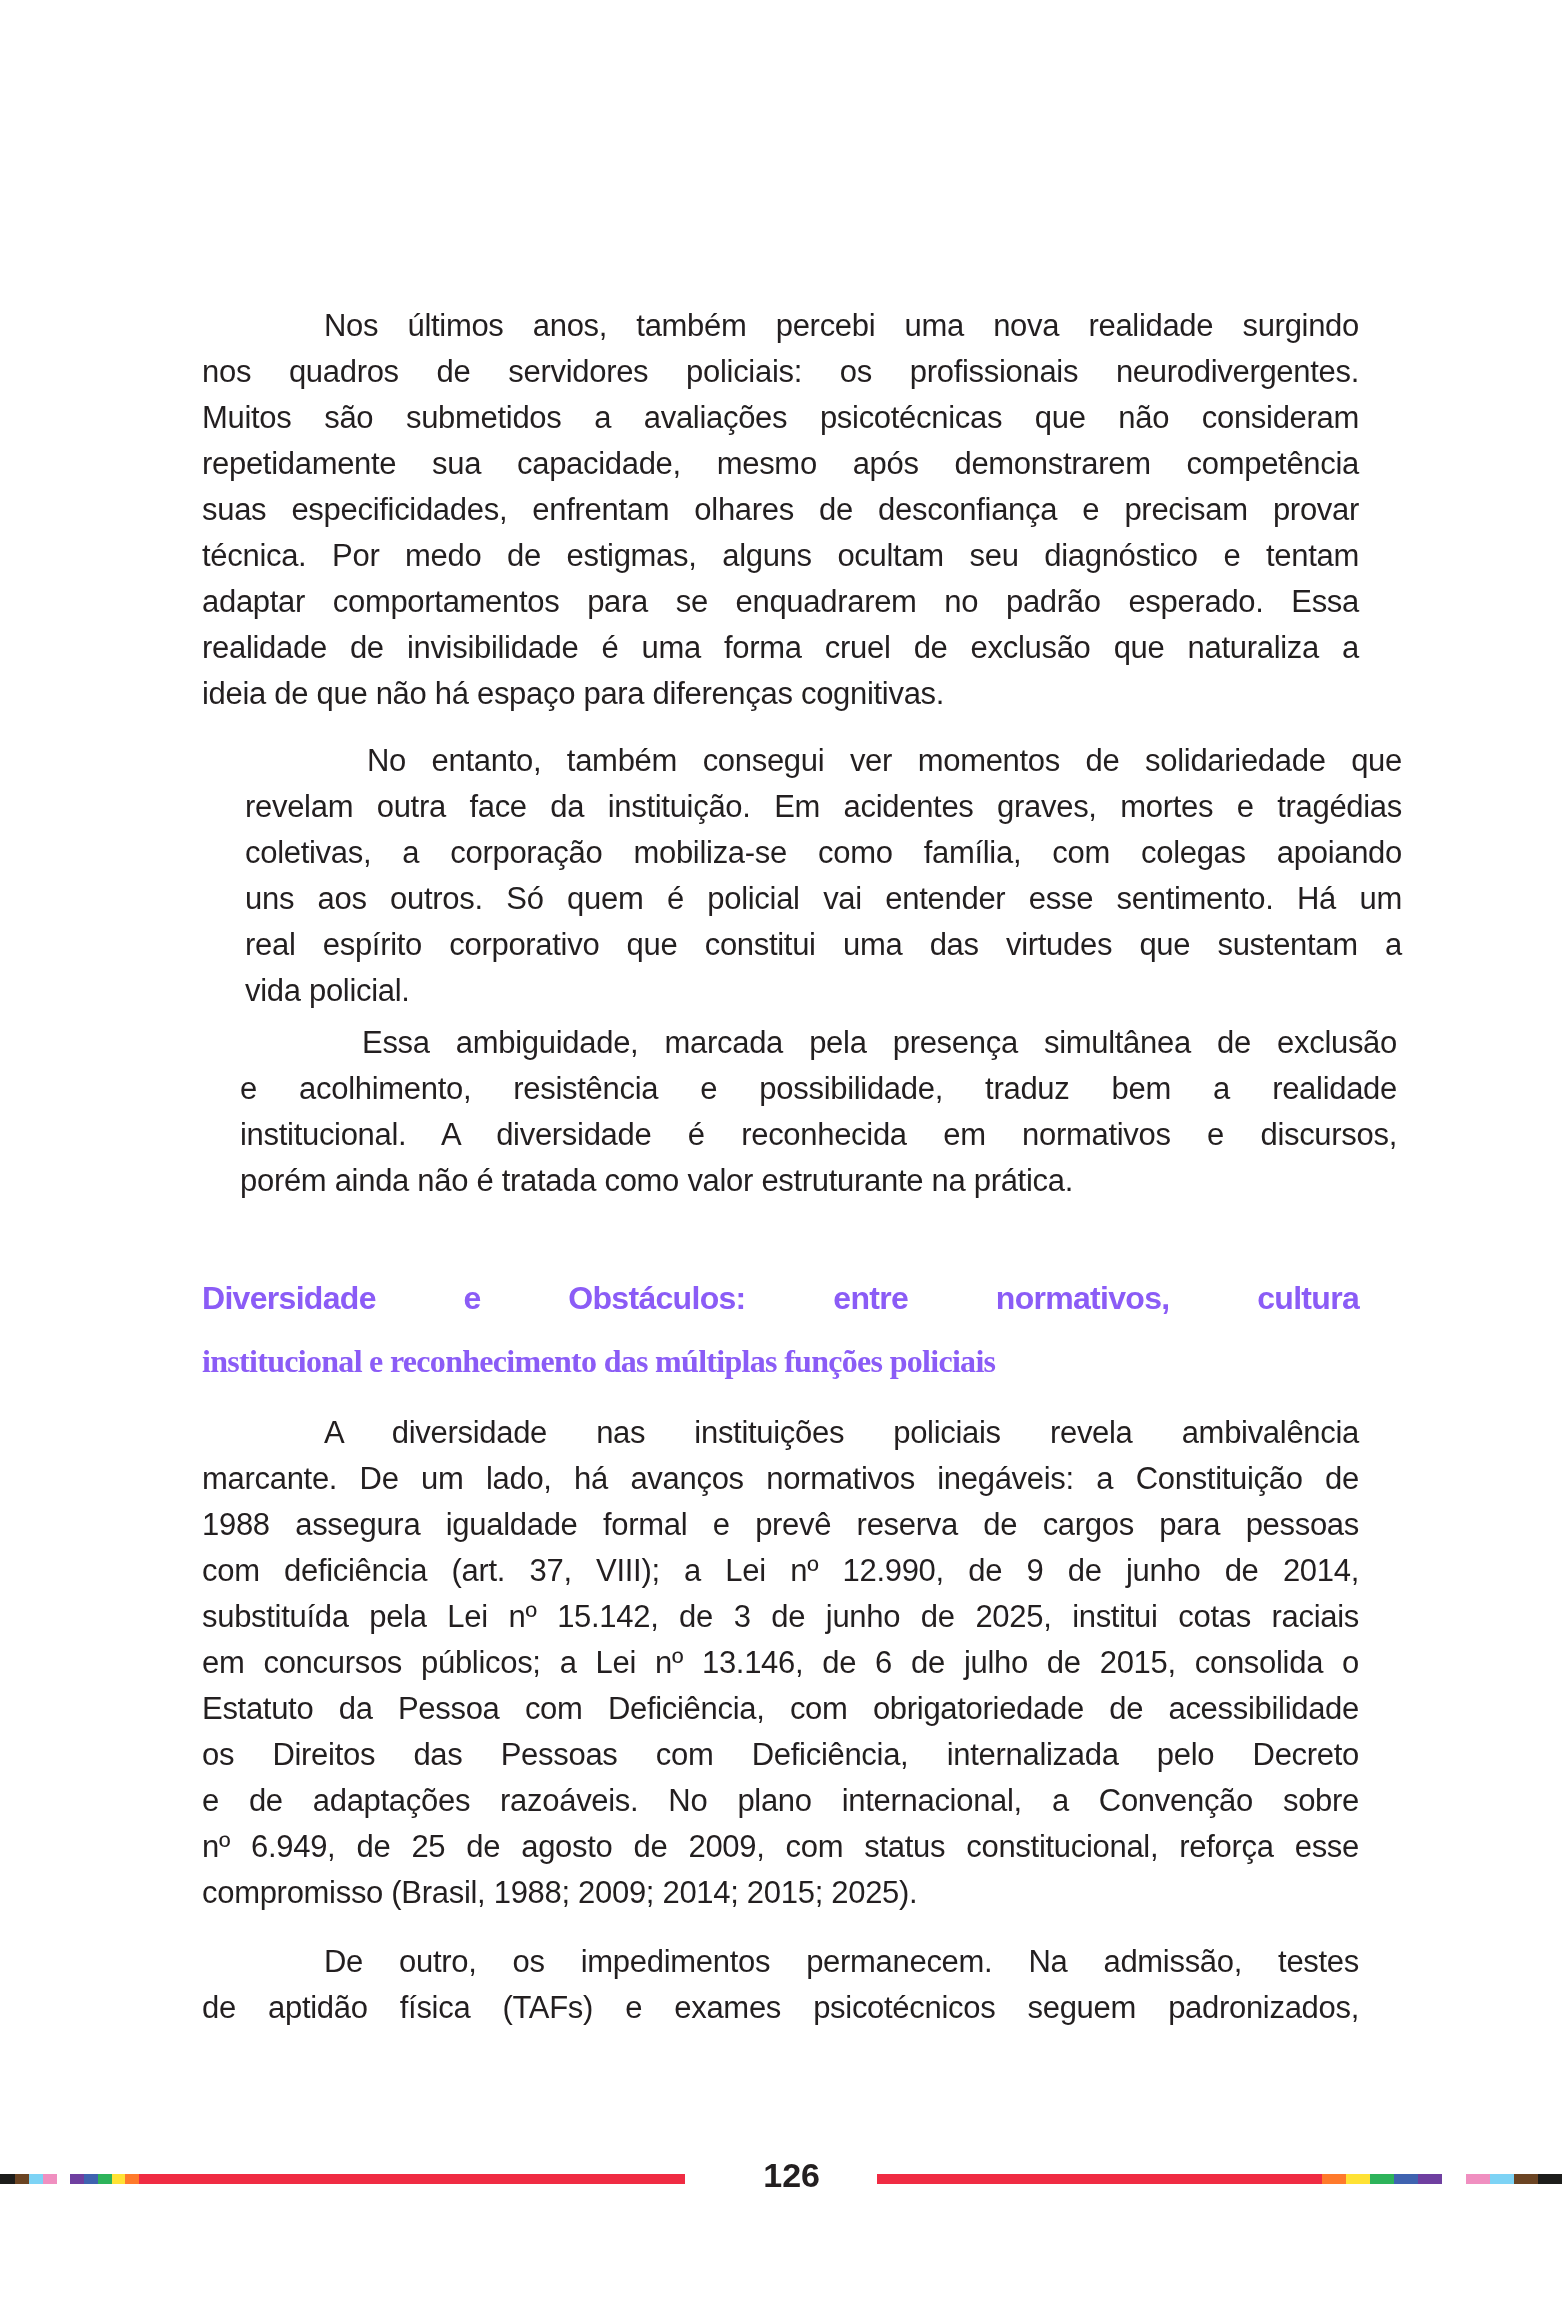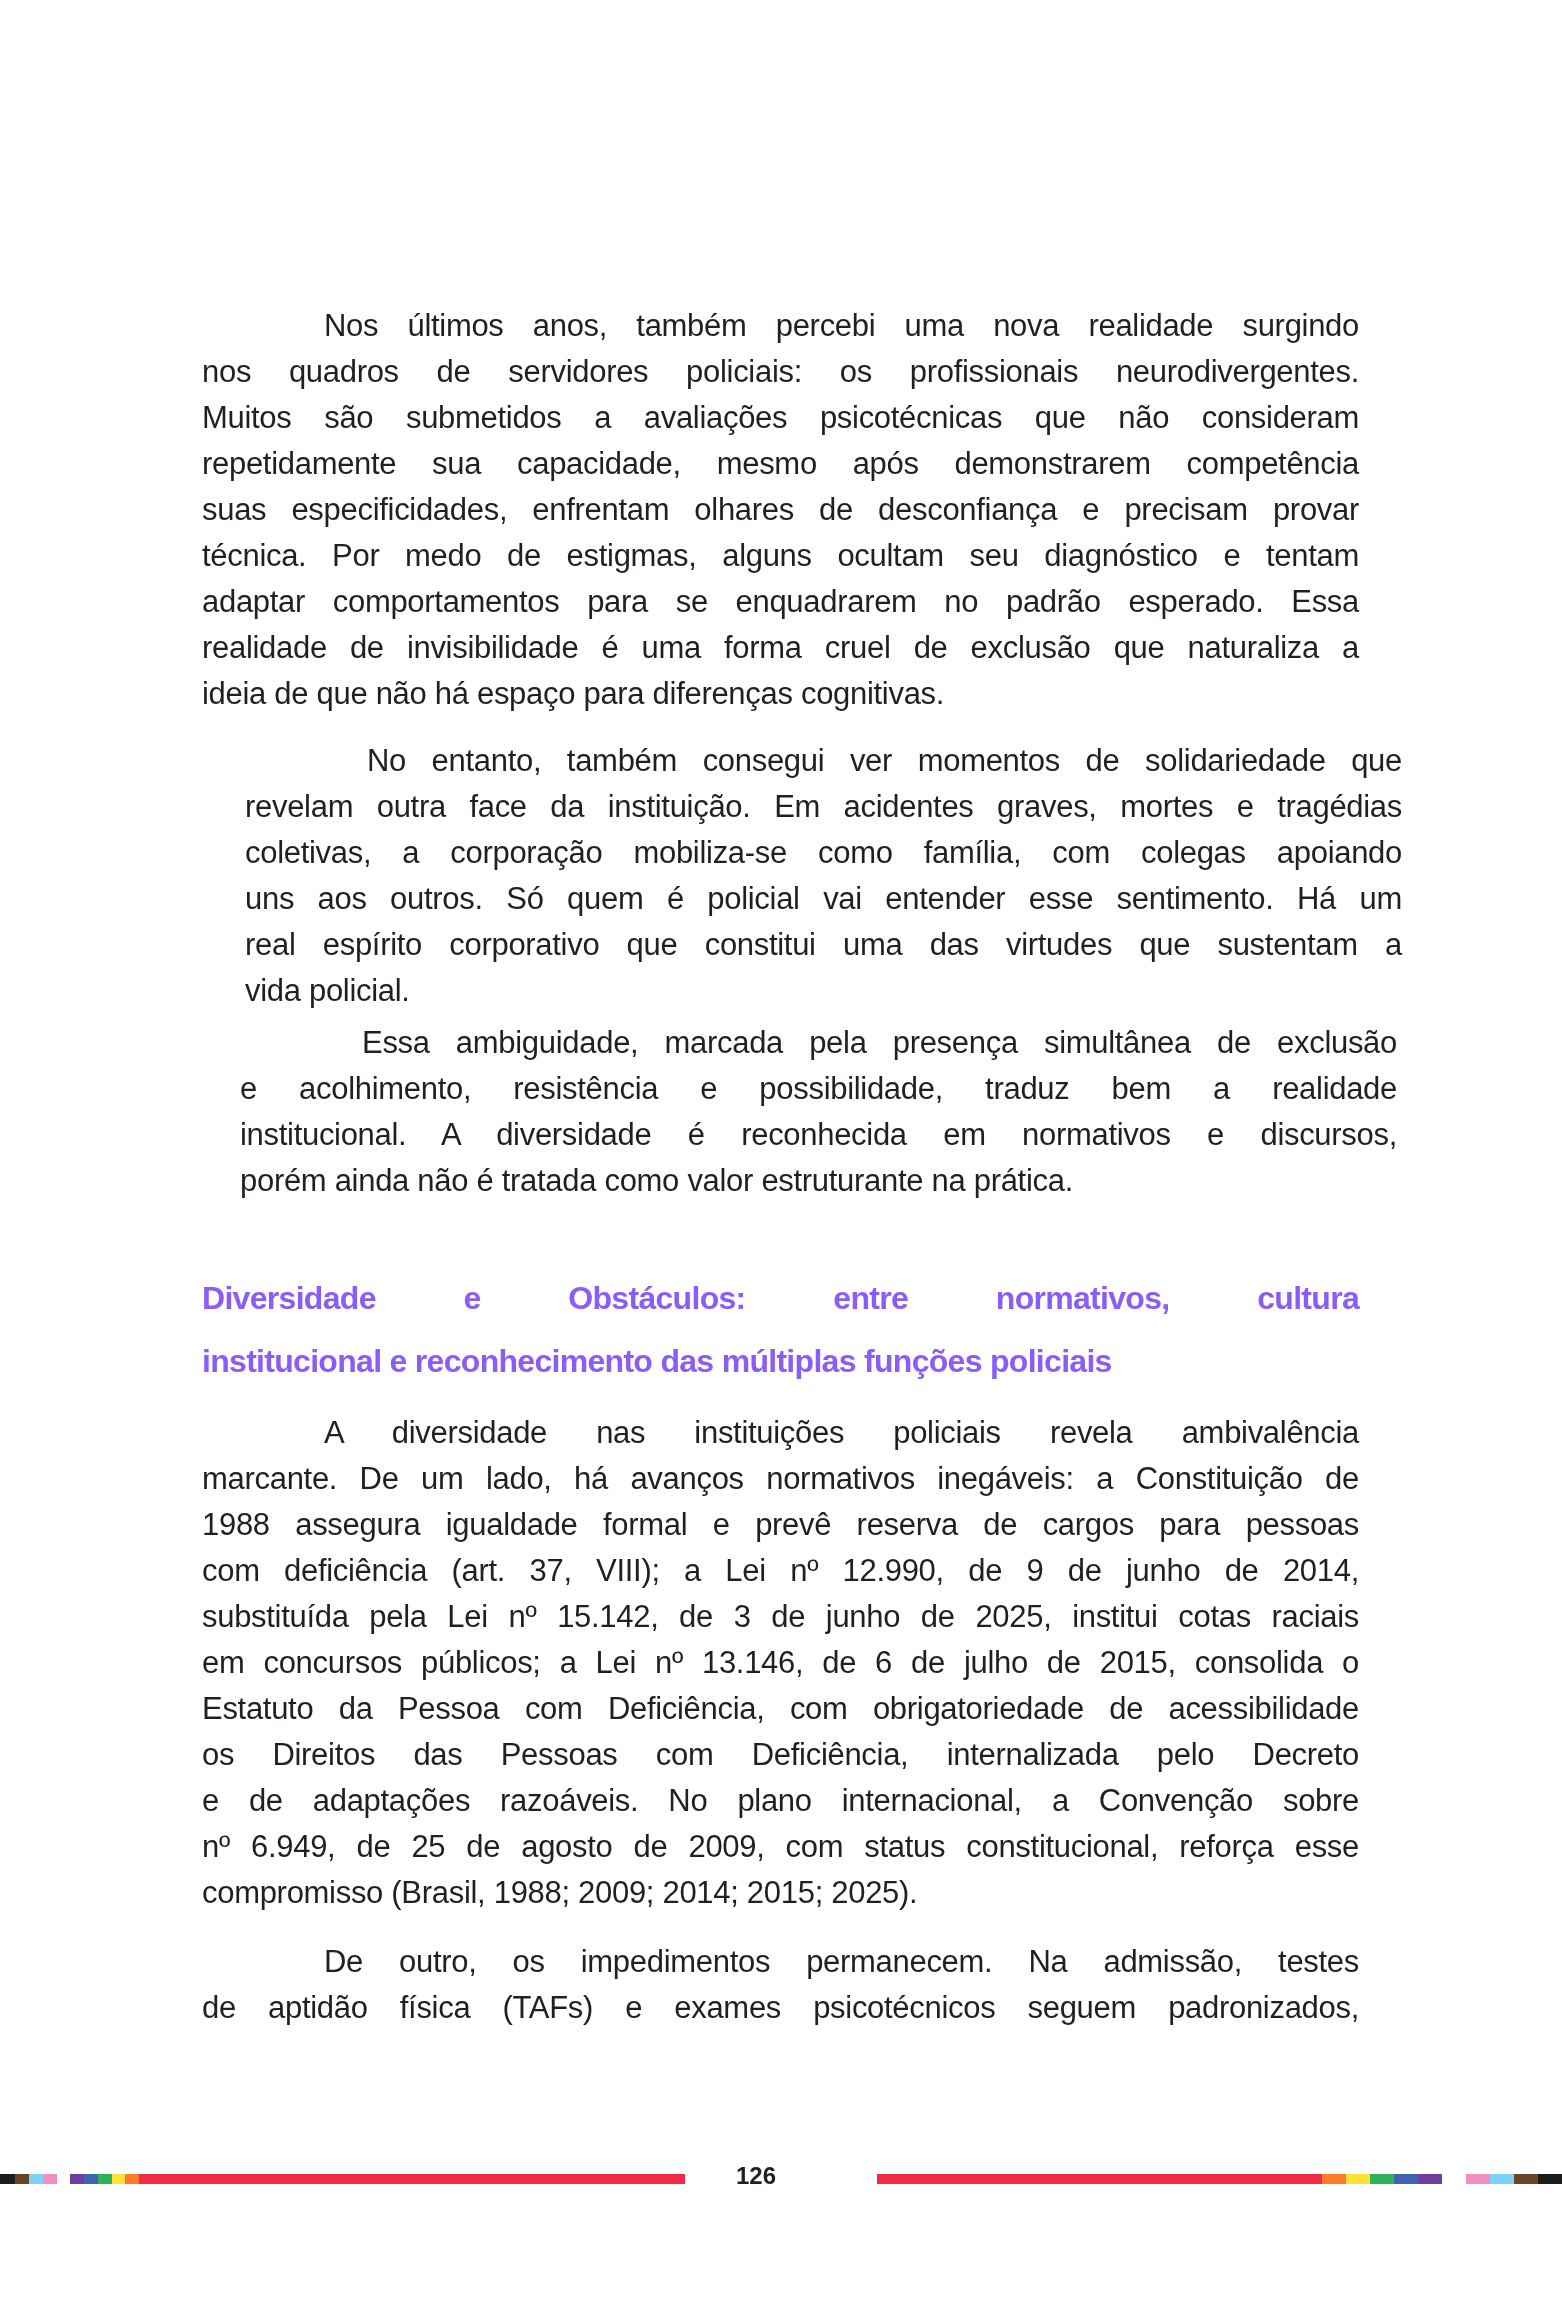--- a/index.html
+++ b/index.html
@@ -14,22 +14,22 @@
   .para .line.indent { text-indent: 122px; }
   .para .line.last { text-align-last: left; }
   .heading .hline {
     display: block; height: 63px; line-height: 63px;
     font-family: "Liberation Sans", sans-serif; font-weight: bold; font-size: 32px; letter-spacing: -0.7px;
     color: #8b5cf6; white-space: nowrap; text-align: justify; text-align-last: justify;
   }
   .footer-bar { position: absolute; top: 2174px; height: 10.2px; }
   .seg { position: absolute; top: 0; height: 10.2px; }
   .page-number {
-    position: absolute; left: 736px; top: 2154px; width: 84px; text-align: left;
-    font-family: "Liberation Sans", sans-serif; font-weight: bold; font-size: 24px; color: #231f20; line-height: 43px;
+    position: absolute; left: 736px; top: 2154px; width: 84px; text-align: right;
+    font-family: "Liberation Sans", sans-serif; font-weight: bold; font-size: 34px; color: #231f20; line-height: 43px;
   }
 </style>
 </head>
 <body>
 
 <div class="page">
 
   <div class="block para" id="p0" style="top:303px;">
       <span class="line indent">Nos últimos anos, também percebi uma nova realidade surgindo</span>
       <span class="line">nos quadros de servidores policiais: os profissionais neurodivergentes.</span>
@@ -51,21 +51,21 @@
     </div>
   <div class="block para" id="p2" style="top:1020px;margin-left:38px;">
       <span class="line indent">Essa ambiguidade, marcada pela presença simultânea de exclusão</span>
       <span class="line">e acolhimento, resistência e possibilidade, traduz bem a realidade</span>
       <span class="line">institucional. A diversidade é reconhecida em normativos e discursos,</span>
       <span class="line last">porém ainda não é tratada como valor estruturante na prática.</span>
     </div>
 
   <div class="block heading" id="heading" style="top:1267px;">
     <span class="hline">Diversidade e Obstáculos: entre normativos, cultura</span>
-    <span class="hline" style="text-align-last:left;">institucional e reconhecimento das múltiplas funções policiais</span>
+    <span class="hline" style="text-align-last:left;font-family:Liberation Serif, serif;">institucional e reconhecimento das múltiplas funções policiais</span>
   </div>
 
   <div class="block para" id="p3" style="top:1410px;">
       <span class="line indent">A diversidade nas instituições policiais revela ambivalência</span>
       <span class="line">marcante. De um lado, há avanços normativos inegáveis: a Constituição de</span>
       <span class="line">1988 assegura igualdade formal e prevê reserva de cargos para pessoas</span>
       <span class="line">com deficiência (art. 37, VIII); a Lei nº 12.990, de 9 de junho de 2014,</span>
       <span class="line">substituída pela Lei nº 15.142, de 3 de junho de 2025, institui cotas raciais</span>
       <span class="line">em concursos públicos; a Lei nº 13.146, de 6 de julho de 2015, consolida o</span>
       <span class="line">Estatuto da Pessoa com Deficiência, com obrigatoriedade de acessibilidade</span>

